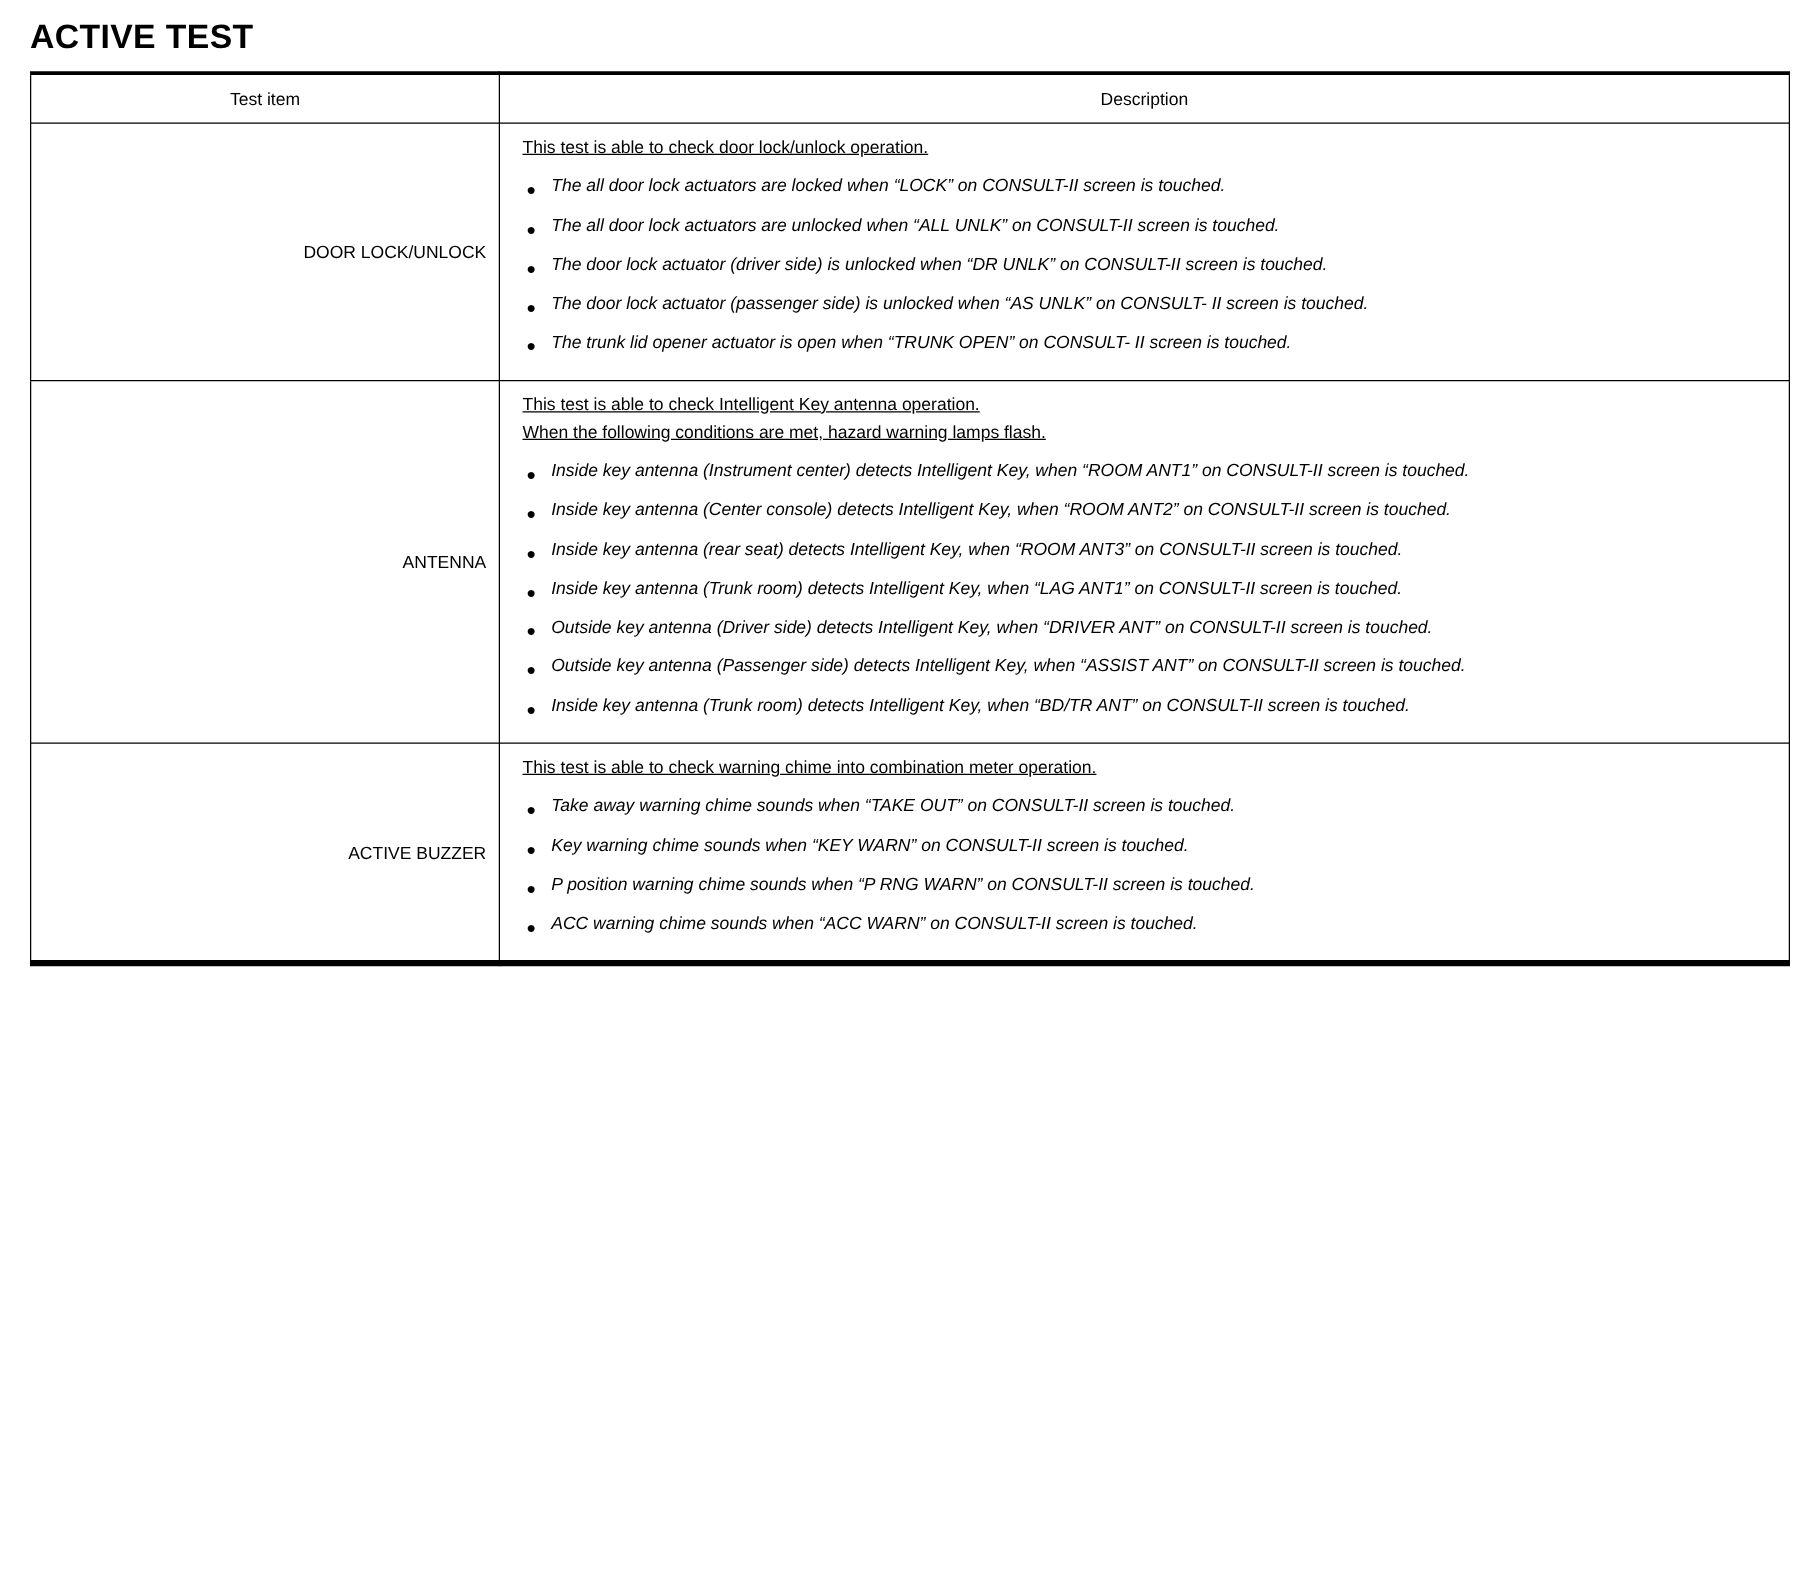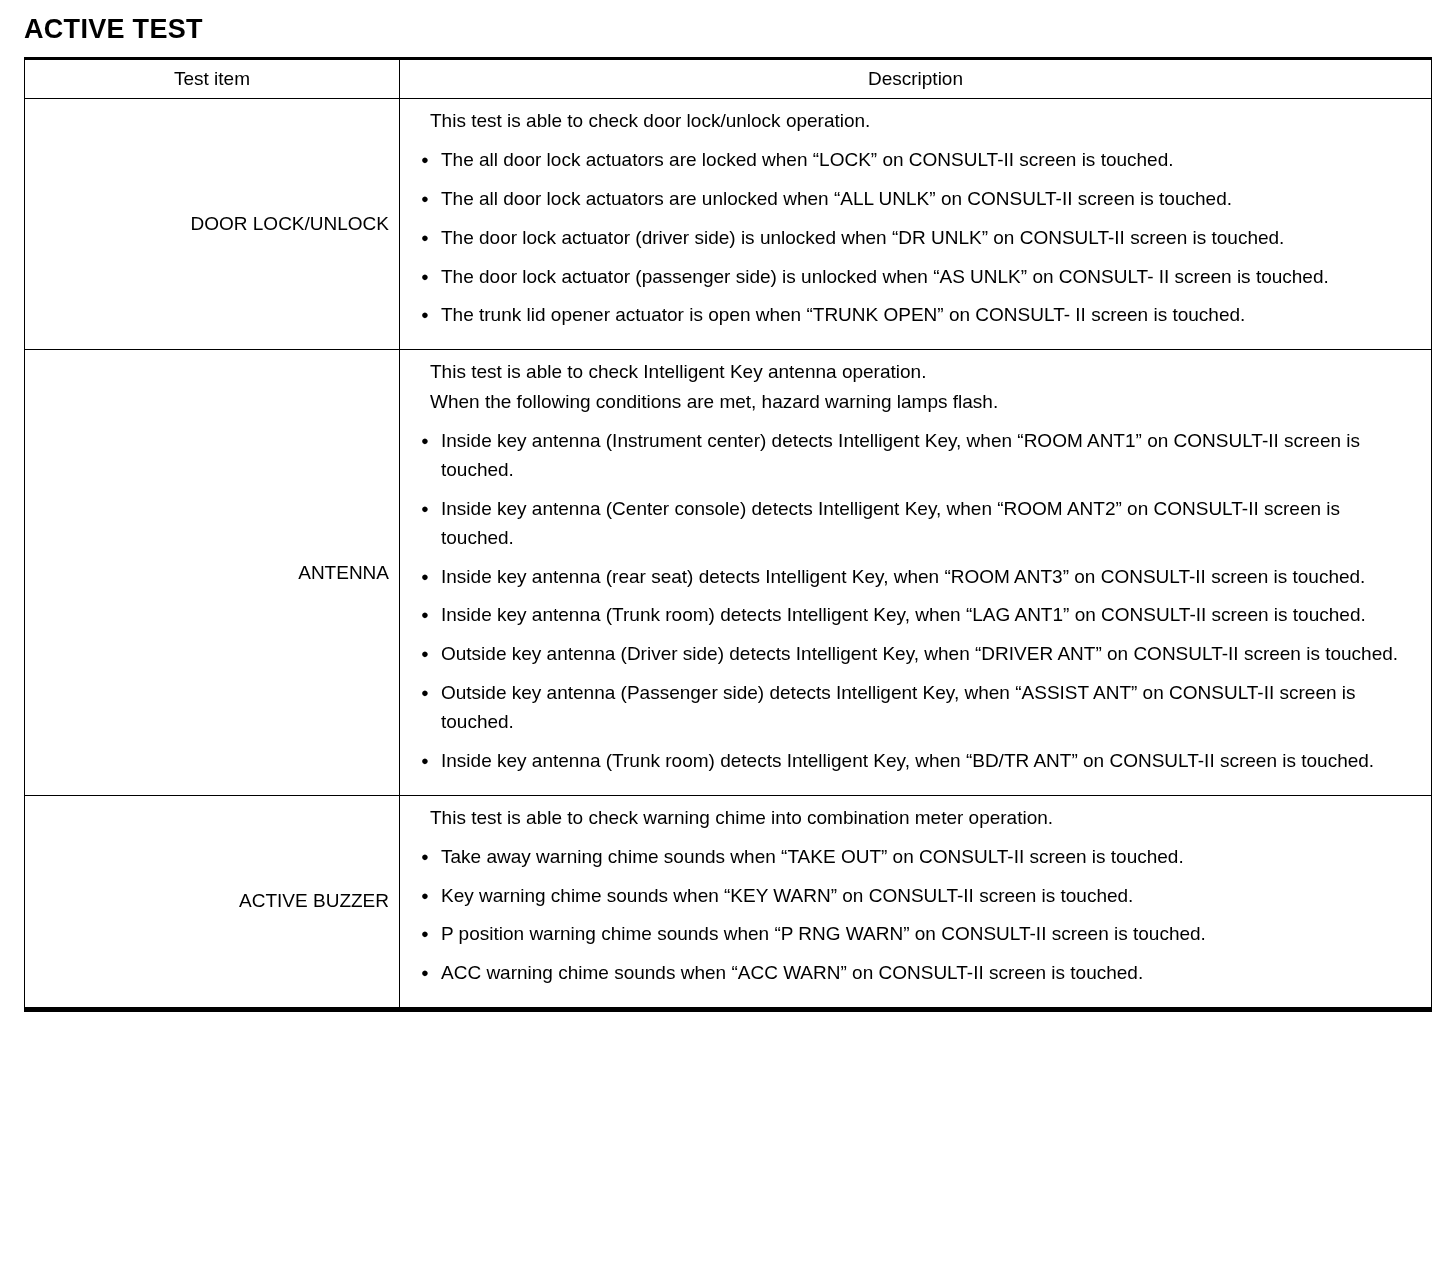--- a/index.html
+++ b/index.html
@@ -25,21 +25,21 @@
   table.active-test {
     border-collapse: collapse;
     width: 1408px;
     table-layout: fixed;
     border-top: 3px solid #000;
     border-bottom: 5px solid #000;
   }
   table.active-test th,
   table.active-test td {
     border: 1.5px solid #000;
-    font-size: 19px;
+    font-size: 14px;
   }
   table.active-test th {
     font-weight: normal;
     text-align: center;
     padding: 7px 6px;
     height: 24px;
   }
   col.col-item { width: 375px; }
   td.test-item {
     vertical-align: middle;
@@ -47,31 +47,33 @@
     padding: 8px 10px 8px 13px;
     margin-left: 39px;
   }
   td.description {
     vertical-align: top;
     text-align: left;
     padding: 7px 14px 9px 14px;
     line-height: 1.52;
   }
   .intro-line {
-    margin: 1px 16px;
+    margin: 1px 4px;
+    text-decoration: underline;
   }
   ul.bullets {
     list-style: none;
     margin: 6px 0 2px 0;
     padding: 0;
   }
   ul.bullets li {
     position: relative;
     padding-left: 27px;
     margin: 10px 0;
+    font-style: italic;
   }
   ul.bullets li::before {
     content: "\25CF";
     position: absolute;
     left: 7px;
     top: 0;
     font-size: 13px;
     line-height: 28px;
   }
 </style>

